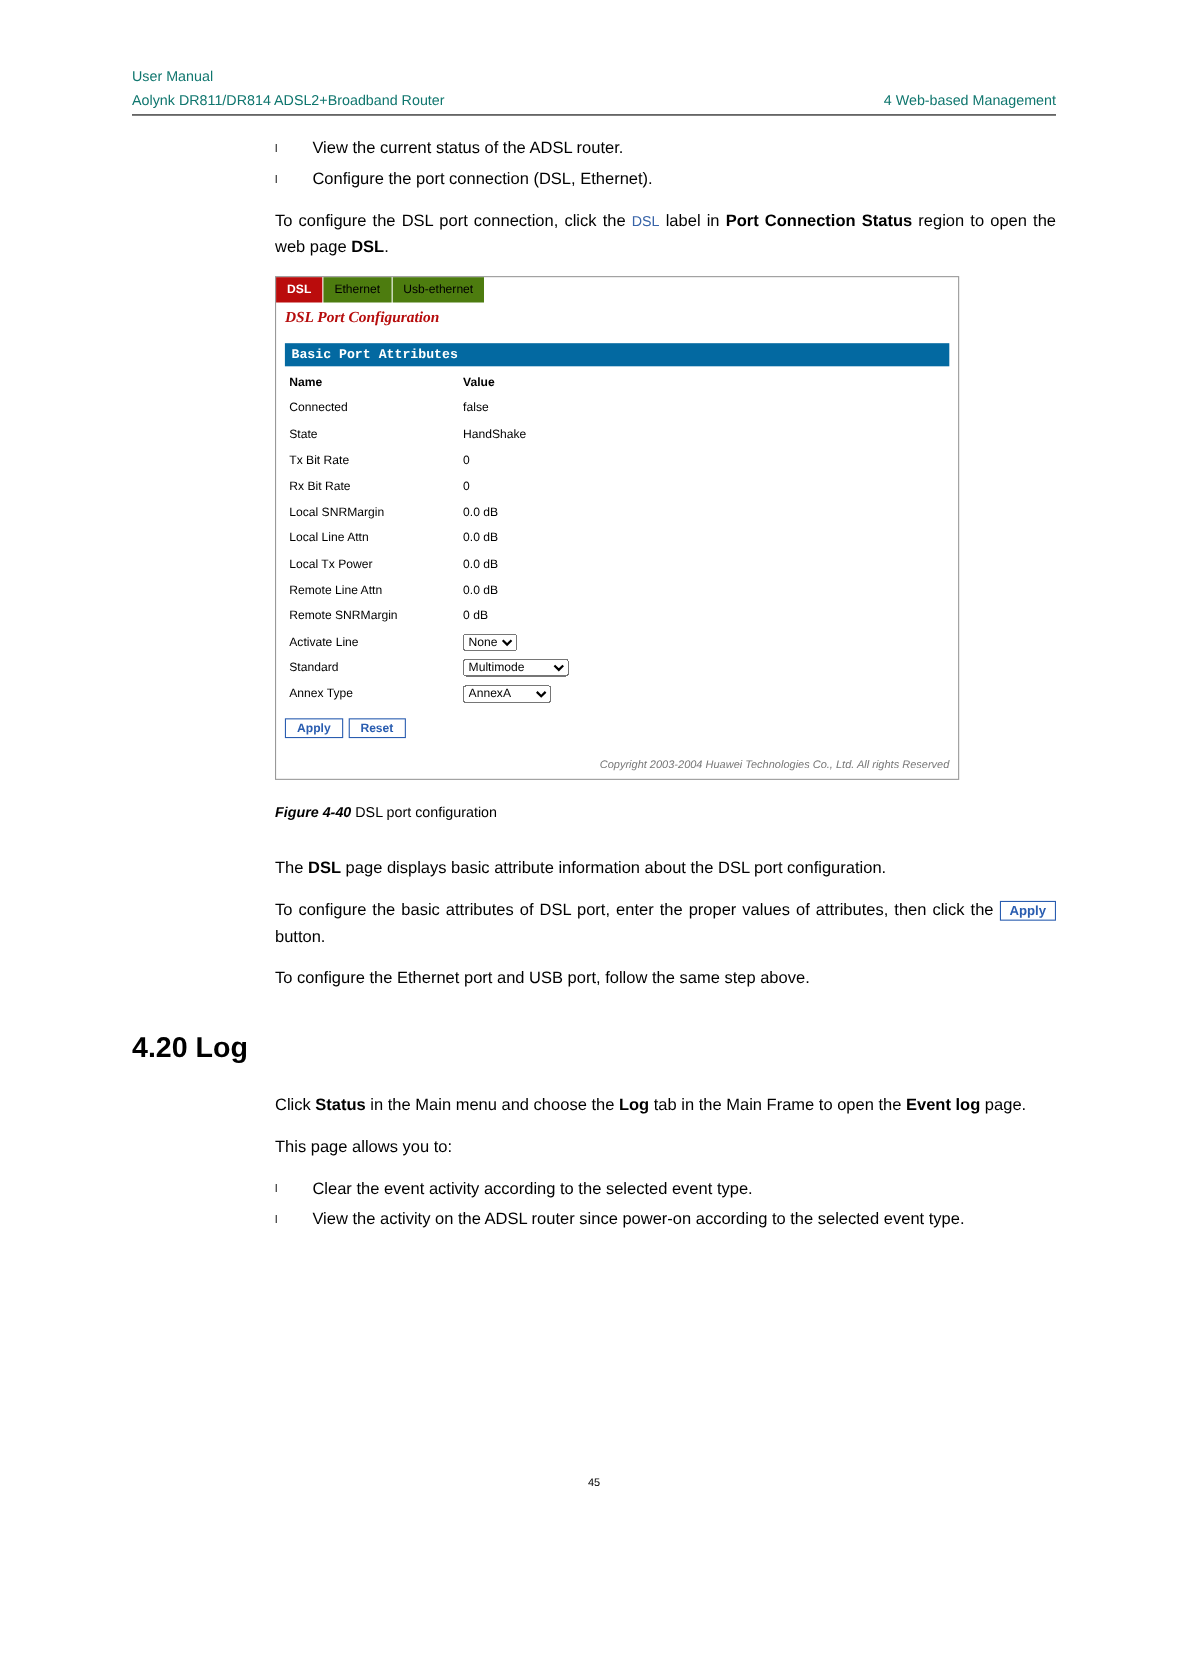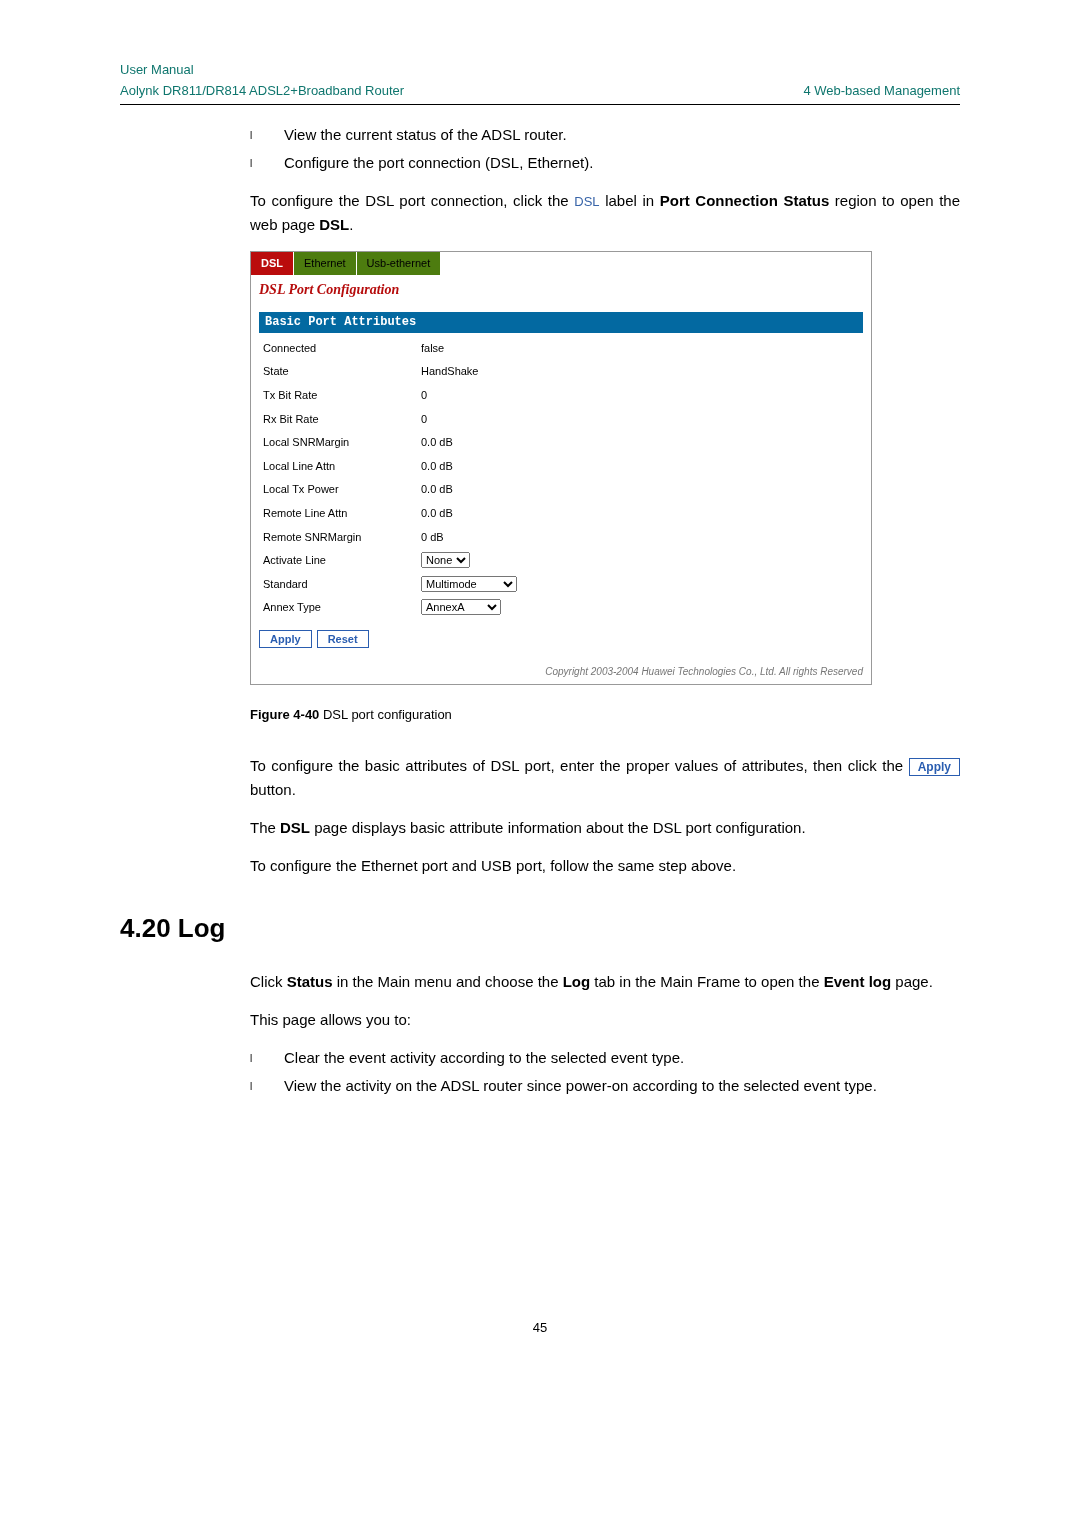--- a/index.html
+++ b/index.html
@@ -140,39 +140,39 @@
     text-align: right;
     font-style: italic;
     font-size: 10px;
     color: #777;
     padding: 0 8px 4px 0;
   }
   .fig-caption {
     font-size: 13px;
     margin: 20px 0 28px 0;
   }
-  .fig-caption .fc-b { font-weight: bold; }
+  .fig-caption .fc-b { font-weight: bold; font-style: italic; }
   .inline-btn {
     display: inline-block;
     border: 1px solid #2a5db0;
     color: #2a5db0;
     font-weight: bold;
     font-size: 12px;
     padding: 0 8px;
     vertical-align: middle;
     line-height: 16px;
   }
   h2.section {
     font-size: 26px;
     font-weight: bold;
     margin: 30px 0 20px 0;
   }
   .pagenum {
     text-align: center;
-    font-size: 13px;
+    font-size: 10px;
     margin-top: 220px;
   }
 </style>
 </head>
 <body>
 
 <div class="page">
 
   <div class="header-line">
     <div class="left">
@@ -201,20 +201,24 @@
     <div class="embed-box">
       <div class="tabs">
         <div class="tab tab-active">DSL</div>
         <div class="tab tab-inactive">Ethernet</div>
         <div class="tab tab-inactive">Usb-ethernet</div>
       </div>
       <div class="dsl-title">DSL Port Configuration</div>
       <div class="section-h">Basic Port Attributes</div>
       <table class="attr-table">
         <tbody>
+            <tr class="th">
+          <td>Name</td>
+          <td>Value</td>
+        </tr>
         <tr>
               <td>Connected</td>
               <td>false</td>
             </tr>
         <tr>
               <td>State</td>
               <td>HandShake</td>
             </tr>
         <tr>
               <td>Tx Bit Rate</td>
@@ -263,25 +267,25 @@
         <button>Reset</button>
       </div>
       <div class="copyright">Copyright 2003-2004 Huawei Technologies Co., Ltd. All rights Reserved</div>
     </div>
 
     <div class="fig-caption">
       <span class="fc-b">Figure 4-40 </span><span>DSL port configuration</span>
     </div>
 
     <p class="para">
+      <span>The </span><span class="bolditalic">DSL</span><span> page displays basic attribute information about the DSL port configuration.</span>
+    </p>
+
+    <p class="para">
       <span>To configure the basic attributes of DSL port, enter the proper values of attributes, then click the </span><span class="inline-btn">Apply</span><span> button.</span>
-    </p>
-
-    <p class="para">
-      <span>The </span><span class="bolditalic">DSL</span><span> page displays basic attribute information about the DSL port configuration.</span>
     </p>
 
     <p class="para">To configure the Ethernet port and USB port, follow the same step above.</p>
 
   </div>
 
   <h2 class="section">4.20  Log</h2>
 
   <div class="content">
     <p class="para">

